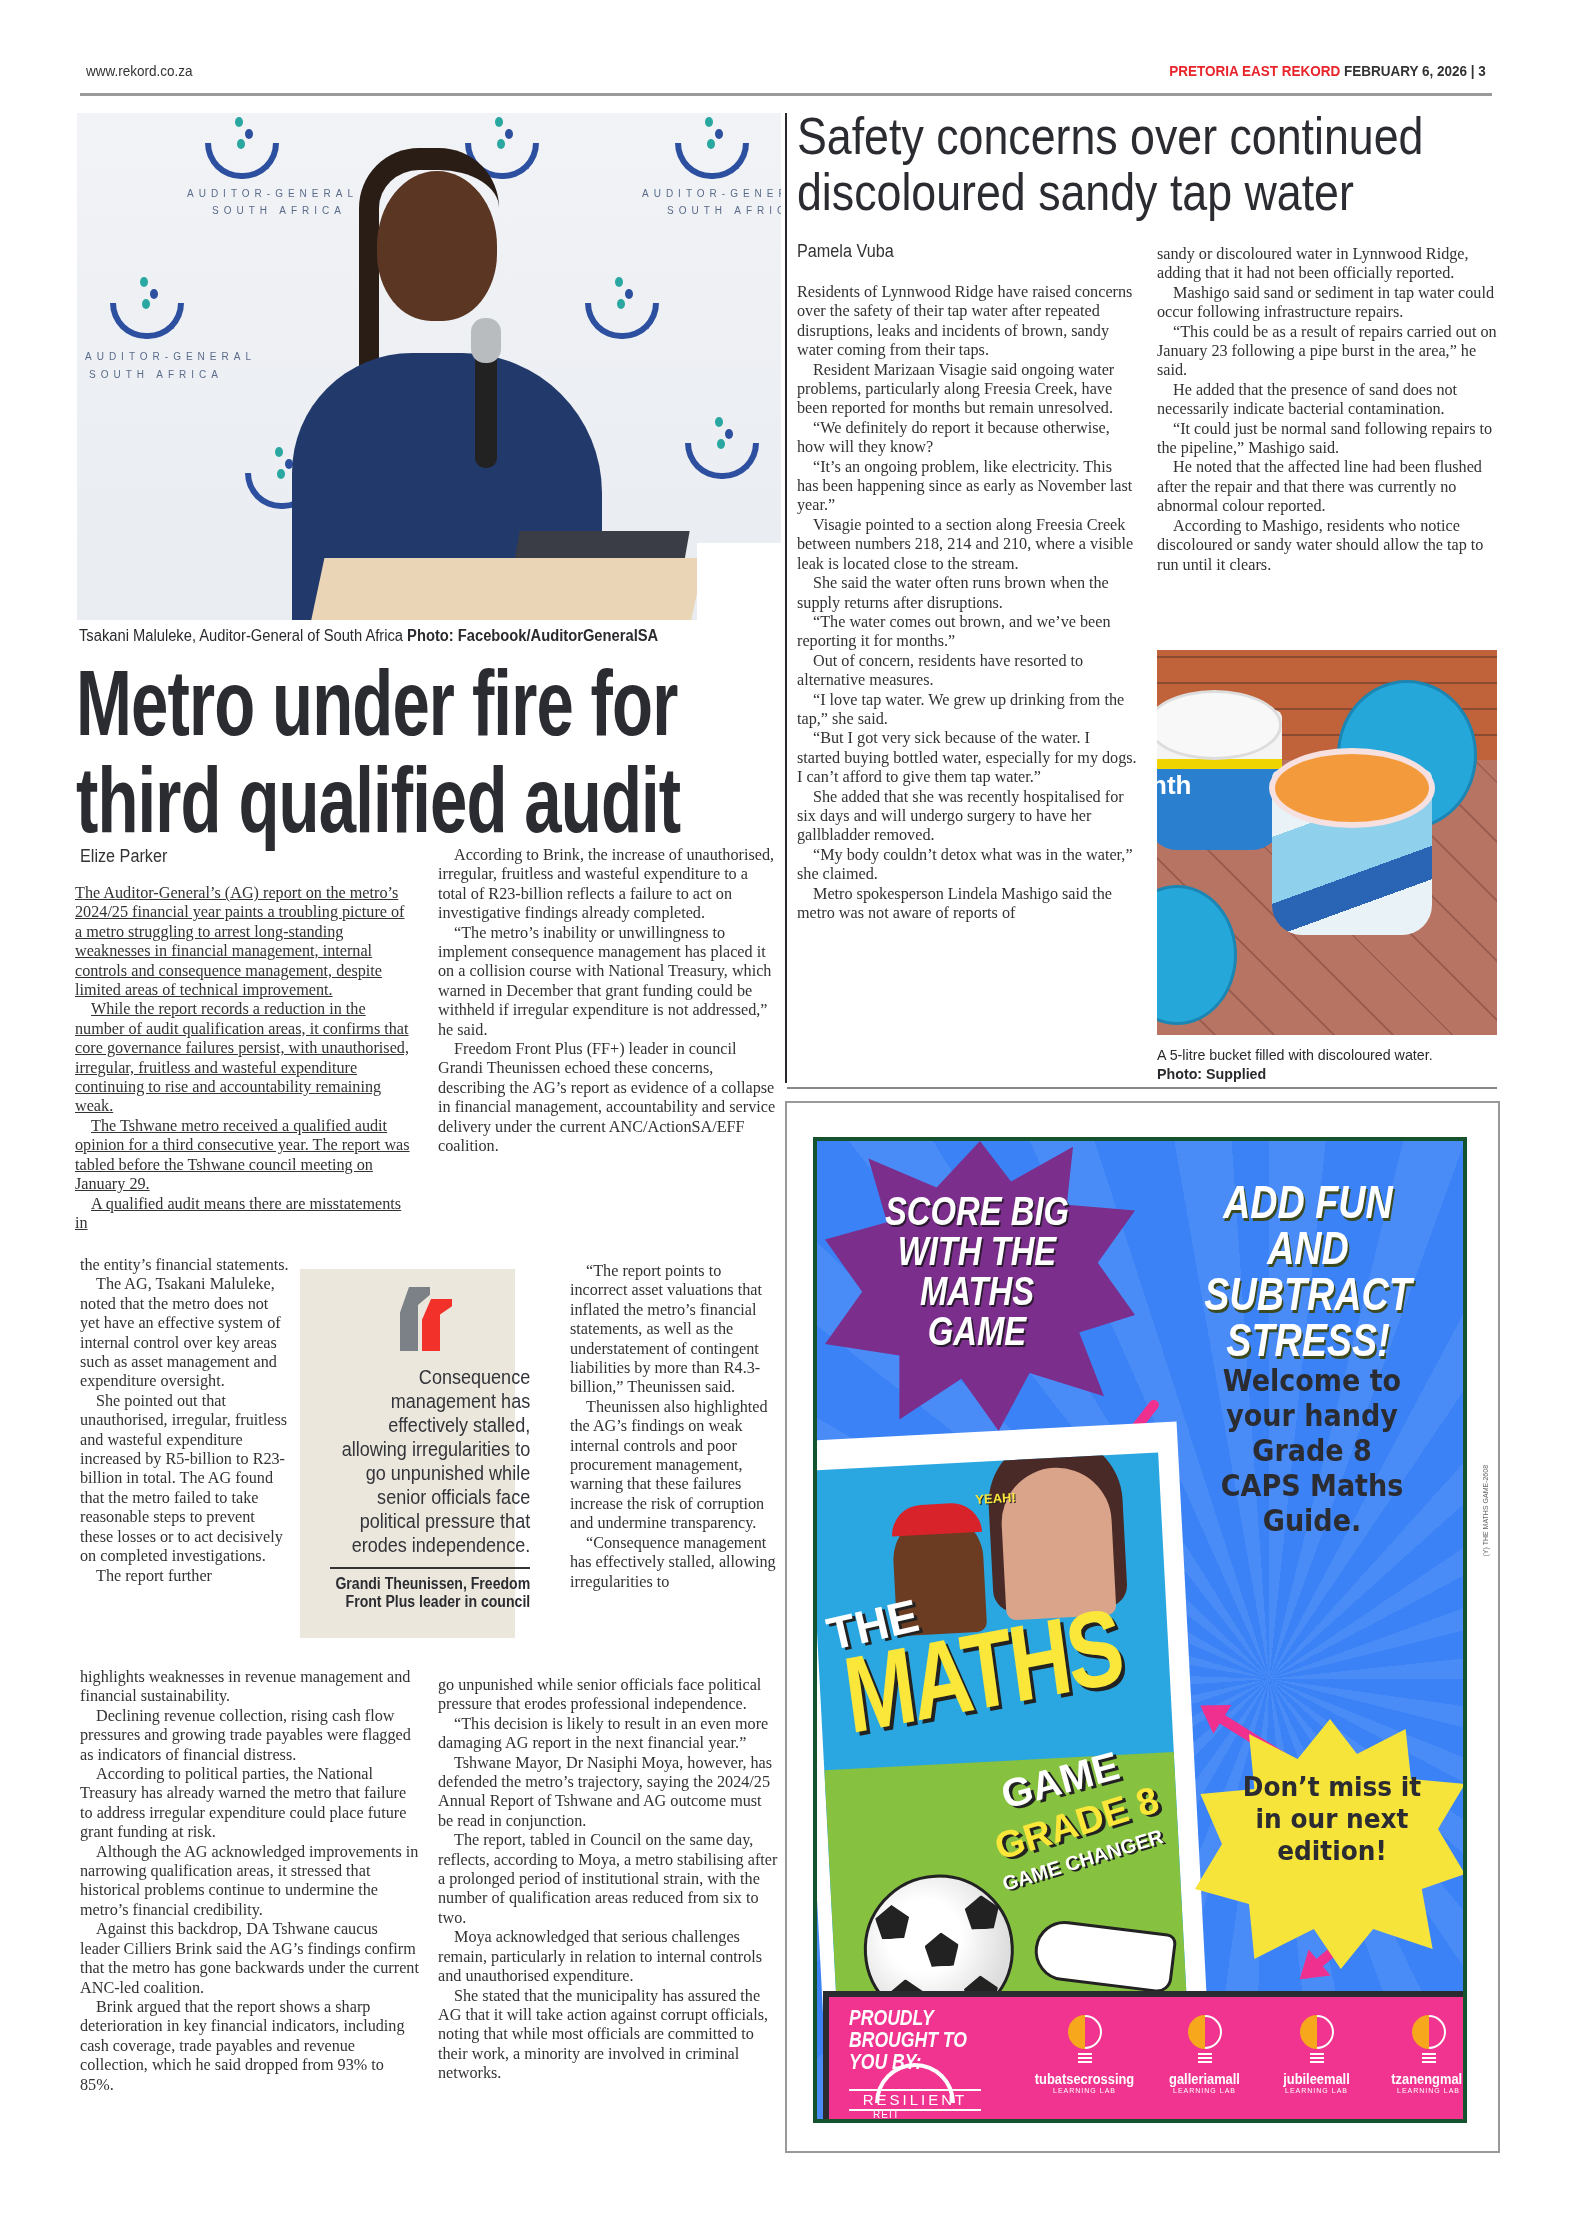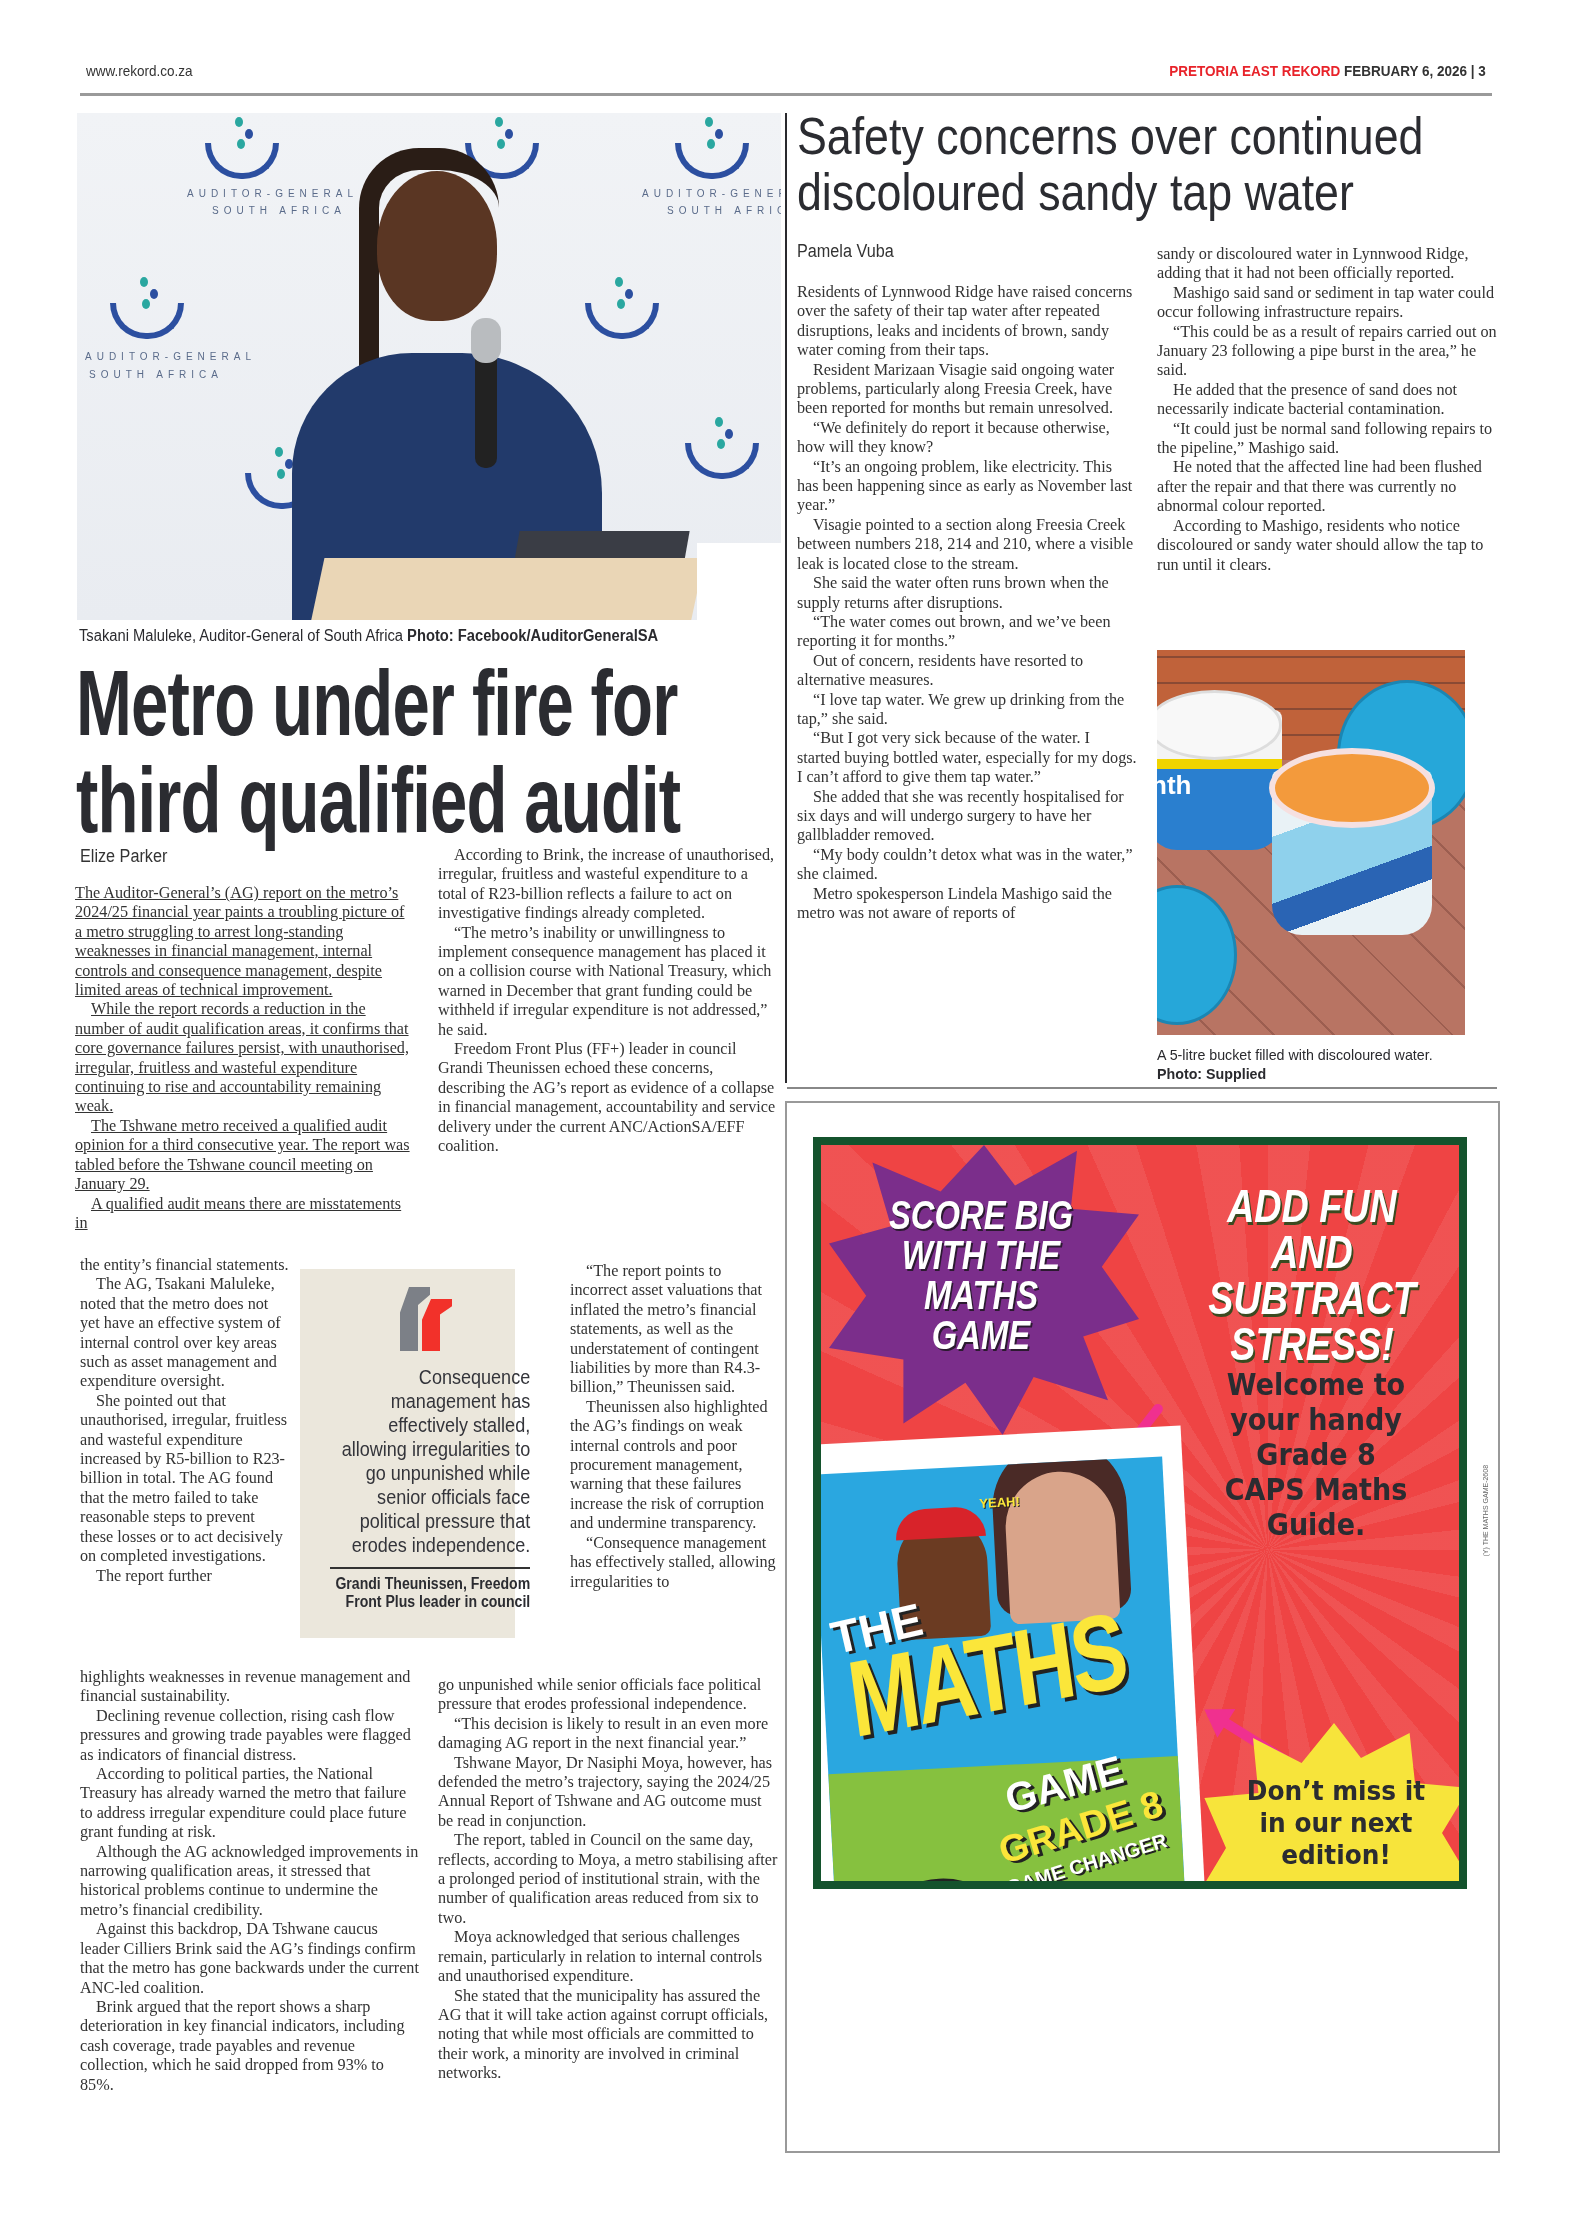--- a/index.html
+++ b/index.html
@@ -48,35 +48,35 @@
   .pq-mark { position: absolute; left: 100px; top: 18px; width: 60px; height: 70px; }
   .pq-mark .g { position: absolute; left: 0; top: 0; width: 30px; height: 64px; background: #7c8087; clip-path: polygon(30% 0, 100% 0, 100% 12%, 60% 28%, 60% 100%, 0 100%, 0 40%); }
   .pq-mark .r { position: absolute; left: 22px; top: 12px; width: 30px; height: 52px; background: #f2312a; clip-path: polygon(30% 0, 100% 0, 100% 14%, 60% 30%, 60% 100%, 0 100%, 0 40%); }
   .pq-text { position: absolute; left: 14px; top: 96px; width: 230px; font-family: "Liberation Sans", sans-serif; font-size: 20.5px; line-height: 24px; color: #33343a; transform: scaleX(0.88); transform-origin: center top; }
   .pq-rule { position: absolute; left: 30px; top: 298px; width: 200px; height: 2px; background: #333; }
   .pq-attr { position: absolute; left: 14px; top: 306px; width: 230px; font-family: "Liberation Sans", sans-serif; font-weight: bold; font-size: 16px; line-height: 18px; color: #2b2c31; transform: scaleX(0.88); transform-origin: center top; }
 
   
   .headline-2 { left: 797px; top: 108px; font-family: "Liberation Sans", sans-serif; font-size: 52px; line-height: 56px; color: #2b2c31; transform: scaleX(0.86); transform-origin: left top; white-space: nowrap; }
 
-  .photo-bucket { left: 1157px; top: 650px; width: 308px; height: 385px; overflow: hidden; background: #b56e55; }
+  .photo-bucket { left: 1157px; top: 650px; width: 340px; height: 385px; overflow: hidden; background: #b56e55; }
   .brick-wall { position: absolute; left: 0; top: 0; width: 100%; height: 110px;
     background: repeating-linear-gradient(0deg, #c0623a 0 24px, #8a4a34 24px 26px); }
   .pavers { position: absolute; left: 0; top: 110px; width: 100%; height: 275px;
     background: repeating-linear-gradient(45deg, #b87463 0 40px, #9c5e50 40px 42px), #b87463; }
   .bucket { position: absolute; border-radius: 8px 8px 30px 30px; }
   .bucket-top { position: absolute; border-radius: 50%; }
   .lid { position: absolute; border-radius: 50%; background: #26a7d9; border: 3px solid #1b86b3; }
   .cap-bucket { left: 1157px; top: 1045px; font-size: 15px; color: #2a2a2e; transform: scaleX(0.95); transform-origin: left; white-space: nowrap; line-height: 19px; }
 
   .sep-h { left: 787px; top: 1087px; width: 710px; height: 2px; background: #888; }
 
   
   .ad-frame { left: 785px; top: 1101px; width: 715px; height: 1052px; border: 2px solid #999; background: #fff; }
-  .ad-inner { position: absolute; left: 26px; top: 34px; width: 654px; height: 752px; background: #ef4444; border: 8px solid #14532d; overflow: hidden; }
+  .ad-inner { position: absolute; left: 26px; top: 34px; width: 654px; height: 986px; background: #3b82f6; border: 4px solid #14532d; overflow: hidden; }
   .ad-rays { position: absolute; inset: 0; background: repeating-conic-gradient(from 0deg at 70% 55%, rgba(255,255,255,0.08) 0 6deg, rgba(0,0,0,0) 6deg 14deg); }
   .ad-burst-purple { position: absolute; left: 8px; top: 0px; width: 310px; height: 290px; background: #7b2e8b;
     clip-path: polygon(50% 0,60% 14%,80% 2%,78% 22%,100% 24%,88% 42%,100% 60%,82% 66%,90% 88%,66% 80%,56% 100%,44% 82%,24% 96%,24% 74%,0 70%,12% 52%,0 34%,20% 28%,14% 6%,36% 16%); }
   .ad-burst-purple-txt { position: absolute; left: 40px; top: 50px; width: 240px; text-align: center; color: #fff; font-family: "Liberation Sans", sans-serif; font-weight: bold; font-style: italic; font-size: 40px; line-height: 40px; transform: scaleX(0.82); transform-origin: center top; text-shadow: 2px 2px 0 #2b1a30; }
   .ad-headline { position: absolute; left: 336px; top: 38px; width: 310px; text-align: center; color: #fff; font-family: "Liberation Sans", sans-serif; font-weight: bold; font-style: italic; font-size: 46px; line-height: 46px; transform: scaleX(0.82); transform-origin: center top; text-shadow: 2px 3px 0 #3b4a20; }
   .ad-welcome { position: absolute; left: 380px; top: 222px; width: 230px; text-align: center; color: #2b2c31; font-family: "DejaVu Sans", sans-serif; font-weight: bold; font-size: 30px; line-height: 35px; transform: scaleX(0.9); transform-origin: center top; }
   .ad-arrow { position: absolute; height: 10px; background: #f0308f; border-radius: 5px; transform-origin: left center; }
   .ad-arrow::after { content: ""; position: absolute; right: -4px; top: -12px; width: 0; height: 0; border-left: 26px solid #f0308f; border-top: 17px solid transparent; border-bottom: 17px solid transparent; }
   .ad-book { position: absolute; left: -8px; top: 290px; width: 384px; height: 620px; background: #fff; transform: rotate(-3deg); }
   .ad-cover { position: absolute; left: 14px; top: 30px; width: 350px; height: 570px; background: #2aa7e0; overflow: hidden; }

